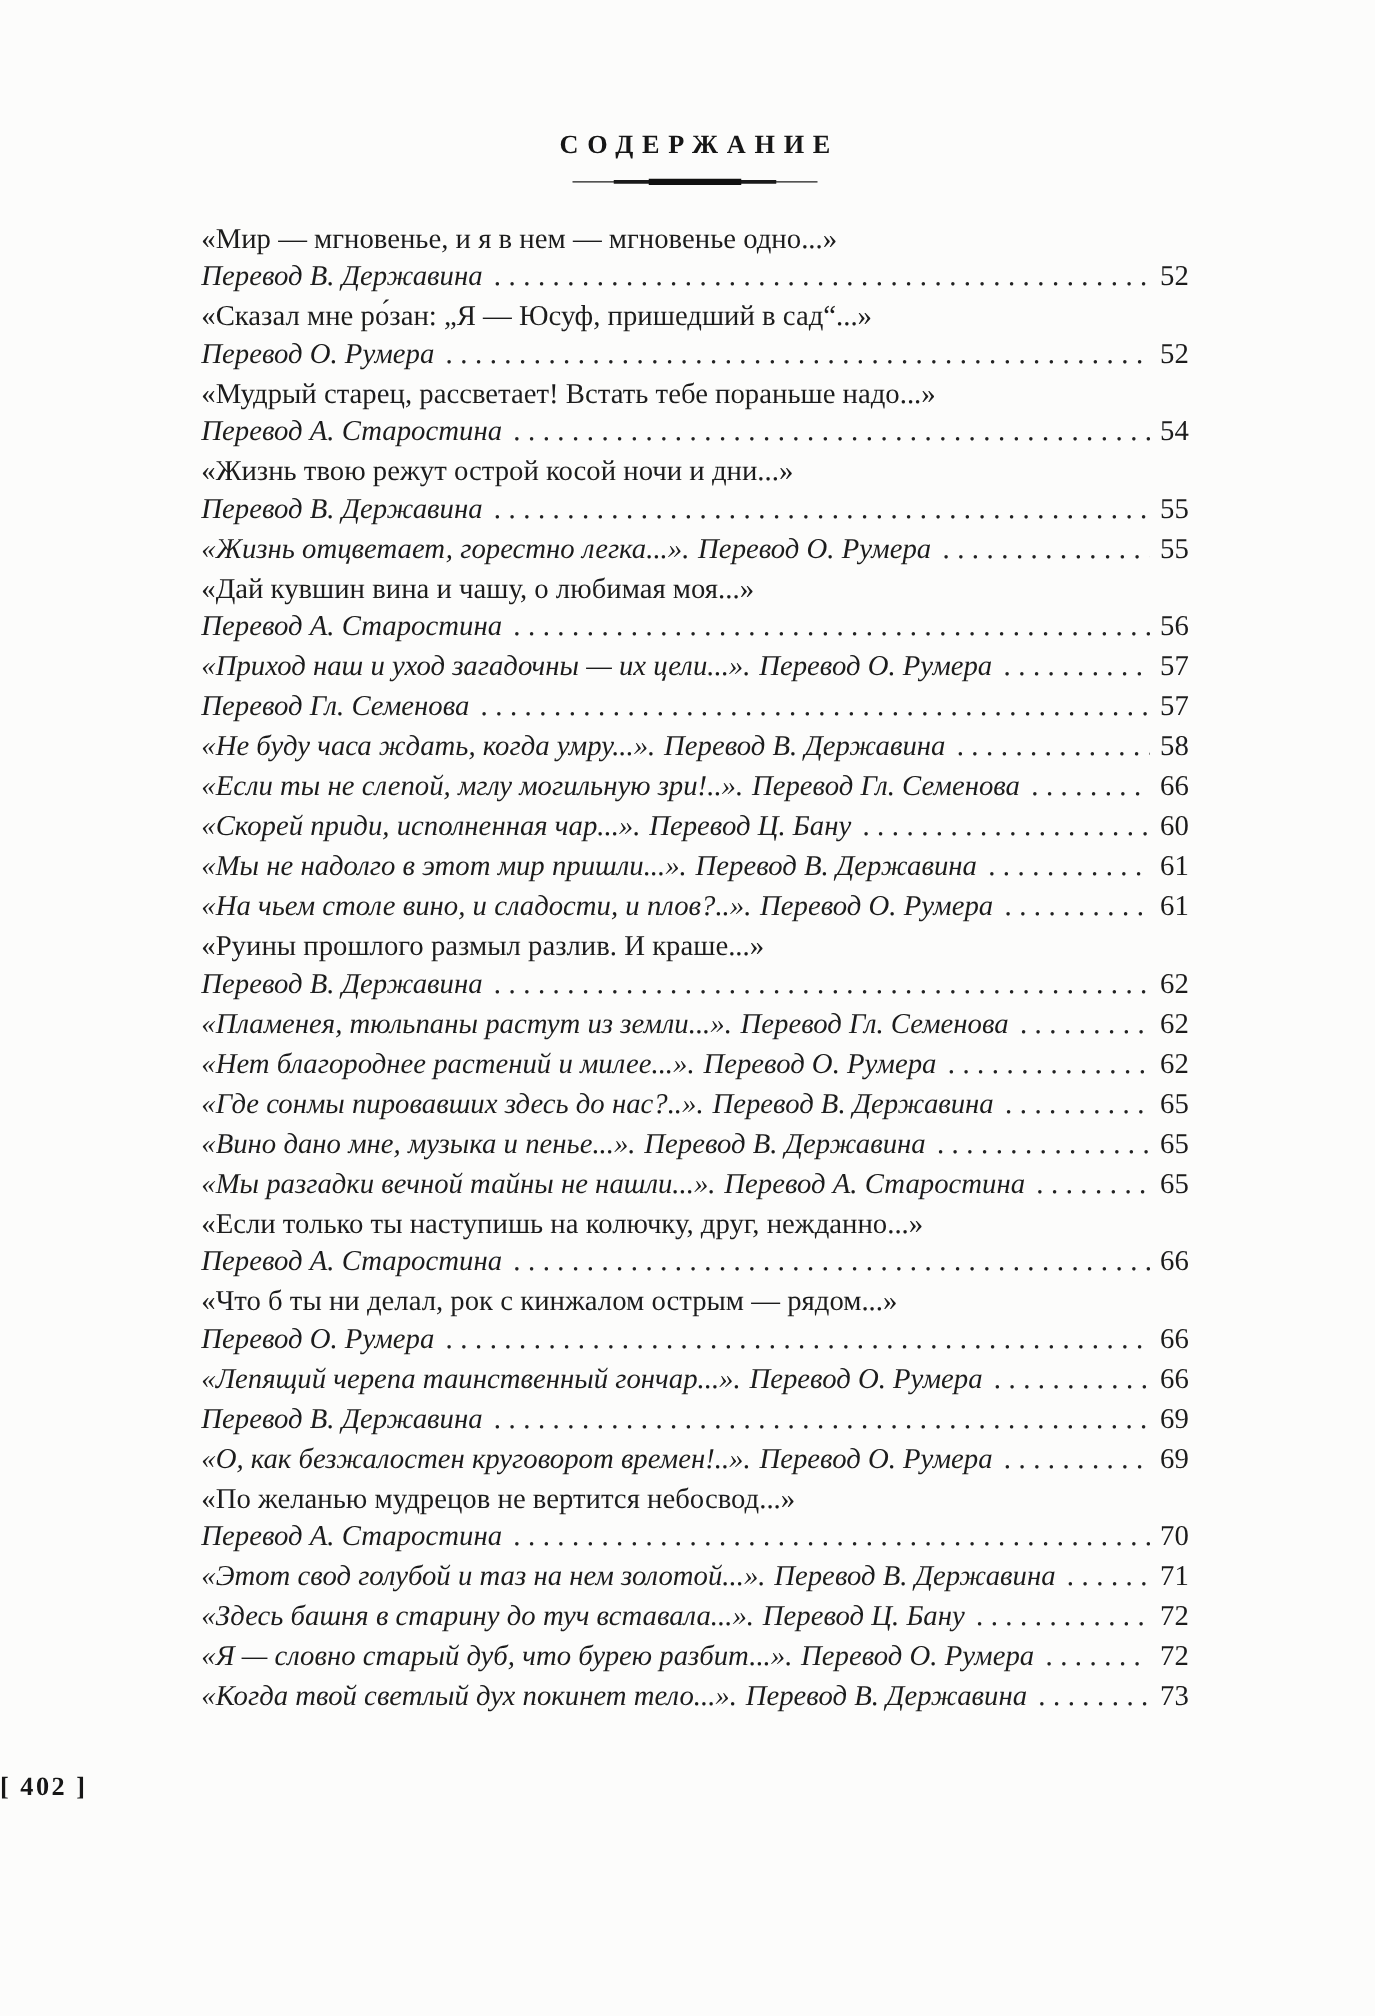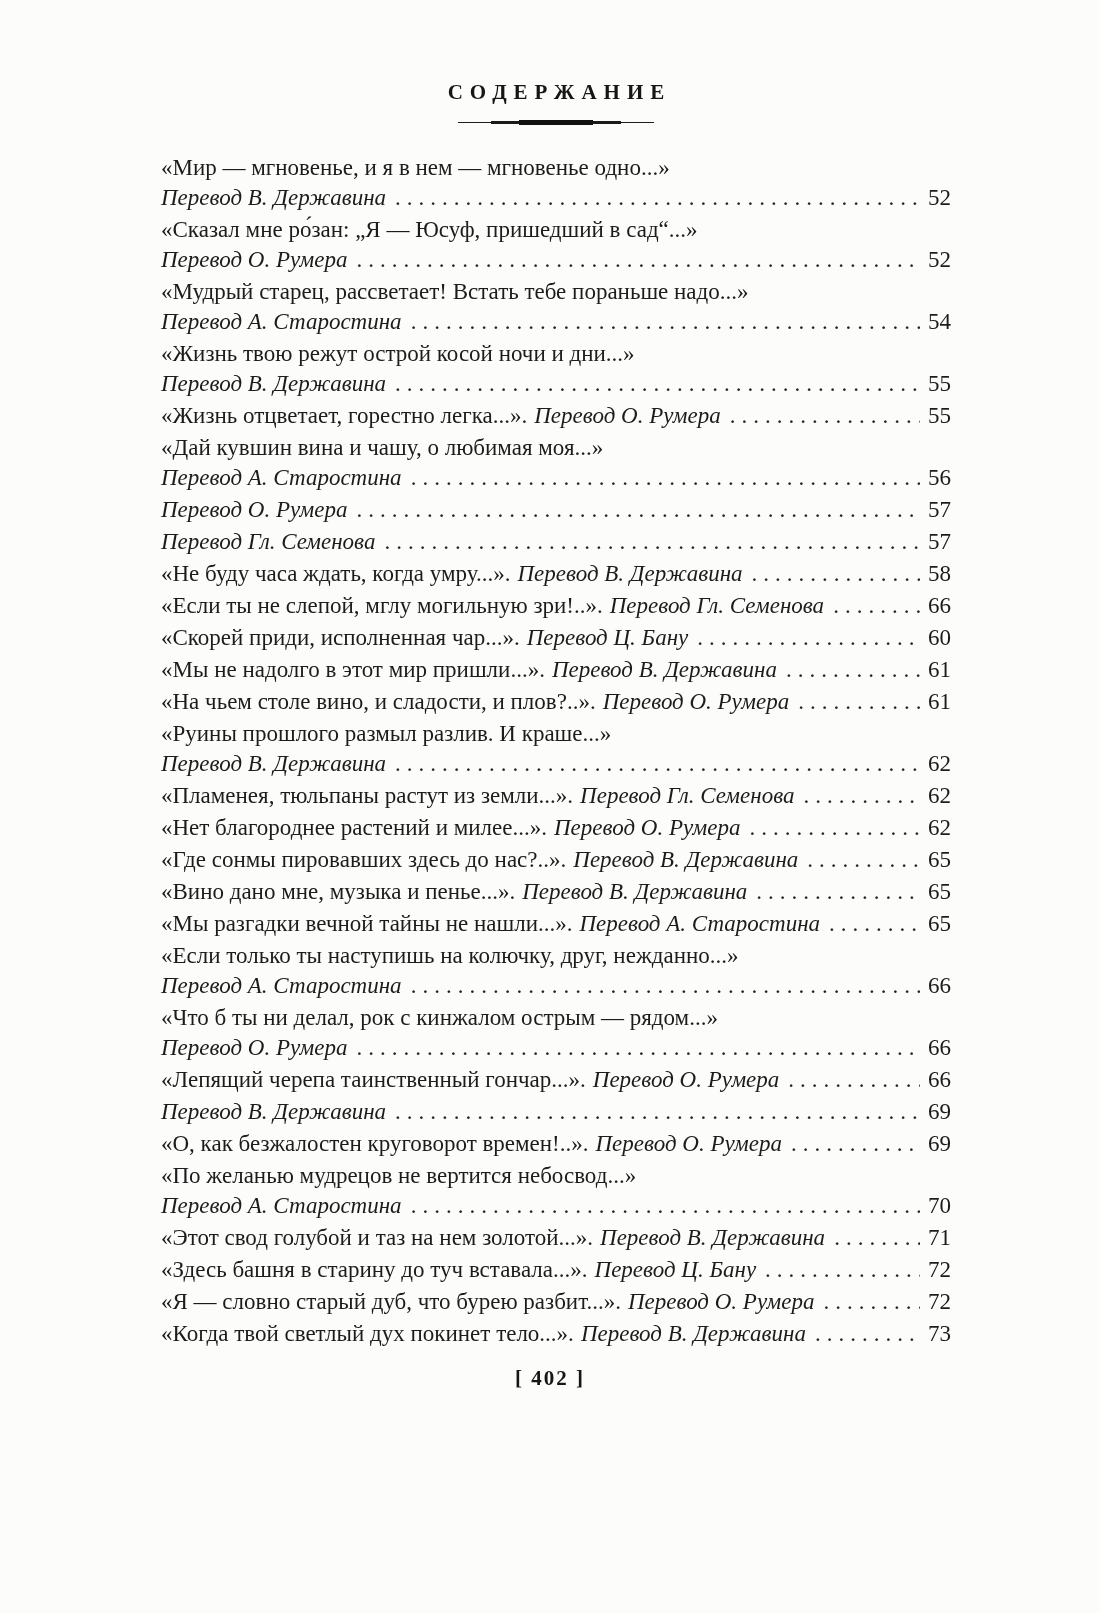--- a/index.html
+++ b/index.html
@@ -13,21 +13,21 @@
     position: relative;
     width: 1100px; height: 1613px;
     overflow: hidden;
   }
   .content {
     position: absolute;
     left: 161px; top: 0;
     width: 790px;
   }
   .toc-header {
-    padding-top: 80px;
+    padding-top: 103px;
     text-align: center;
   }
   .toc-header .title {
     font-size: 21px;
     font-weight: bold;
     letter-spacing: 7px;
     text-indent: 7px;
     color: #161616;
   }
   .ornament {
@@ -48,20 +48,21 @@
   .entry-title { white-space: nowrap; }
   .entry-row {
     display: flex;
     align-items: center;
   }
   .entry-row > * { line-height: 30px; }
   .t-inline {
     flex: 0 0 auto;
     white-space: nowrap;
     margin-right: 7px;
+    font-style: italic;
   }
   .translator {
     flex: 0 0 auto;
     font-style: italic;
     white-space: nowrap;
   }
   .leader {
     flex: 1 1 0;
     min-width: 10px;
     overflow: hidden;
@@ -70,23 +71,23 @@
     color: #222;
   }
   .leader::after {
     content: "..................................................................................................................................................";
     letter-spacing: 6px;
   }
   .pagenum { flex: 0 0 auto; }
 
   .footer {
     position: absolute;
-    top: 1366px;
+    top: 1417px;
     left: 0; width: 1100px;
-    text-align: center;
+    text-align: left;
     font-size: 21px;
     font-weight: bold;
     letter-spacing: 2px;
     color: #161616;
   }
 </style>
 </head>
 <body>
 
 <div class="page">
@@ -158,20 +159,21 @@
 
       <span class="translator">Перевод А. Старостина</span>
       <span class="leader"></span>
       <span class="pagenum">56</span>
     </div>
   </div>
 
   <div class="toc-entry">
 
     <div class="entry-row">
+      <span class="t-inline">«Приход наш и уход загадочны — их цели...».</span>
       <span class="translator">Перевод О. Румера</span>
       <span class="leader"></span>
       <span class="pagenum">57</span>
     </div>
   </div>
 
   <div class="toc-entry">
 
     <div class="entry-row">
       <span class="translator">Перевод Гл. Семенова</span>

